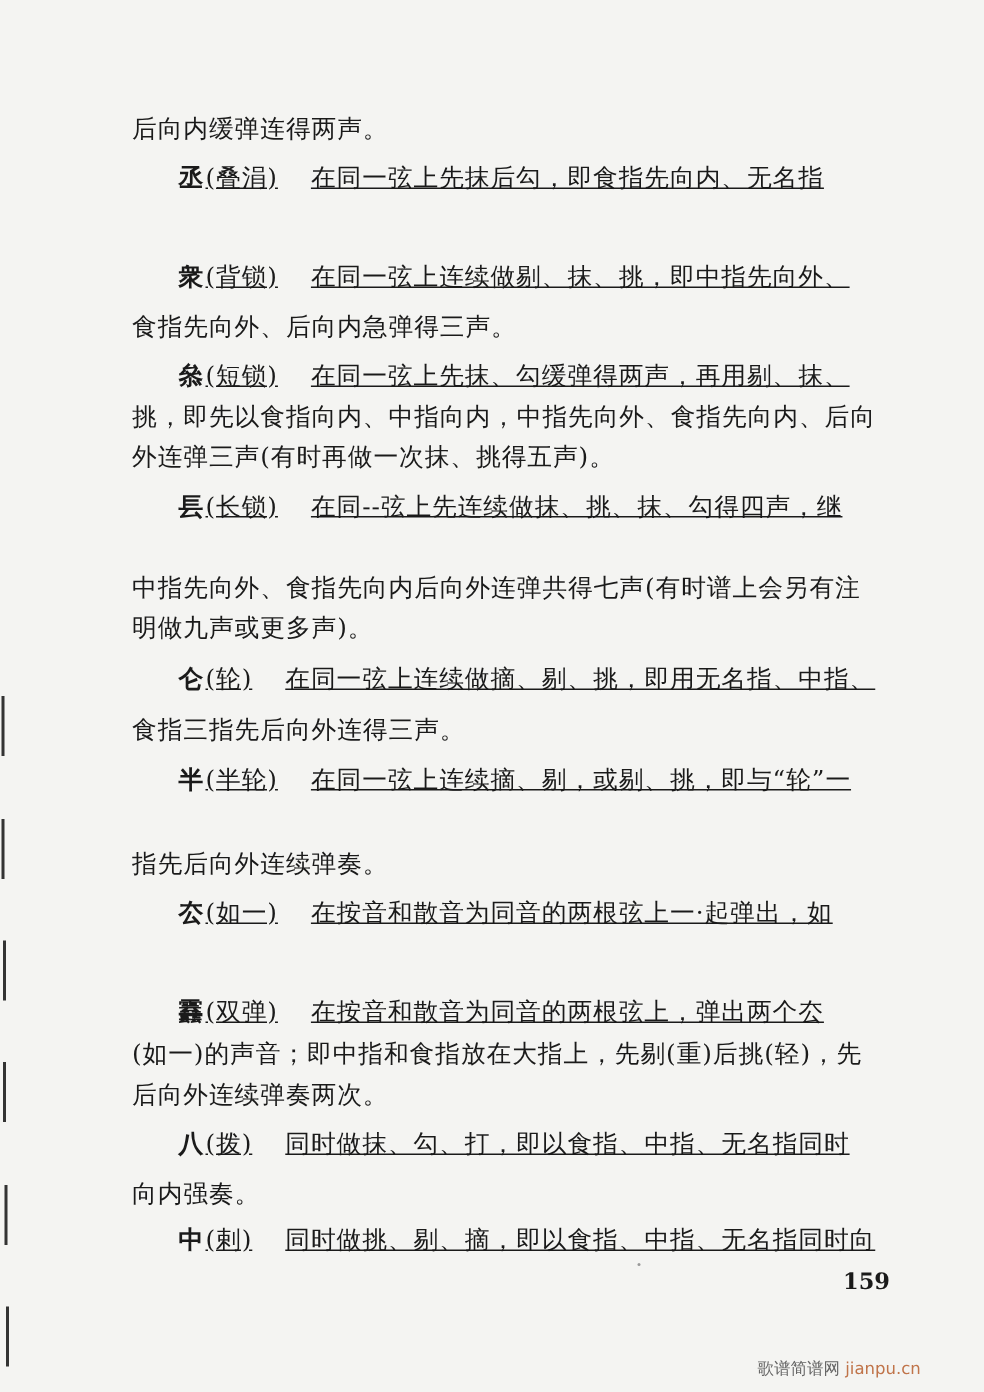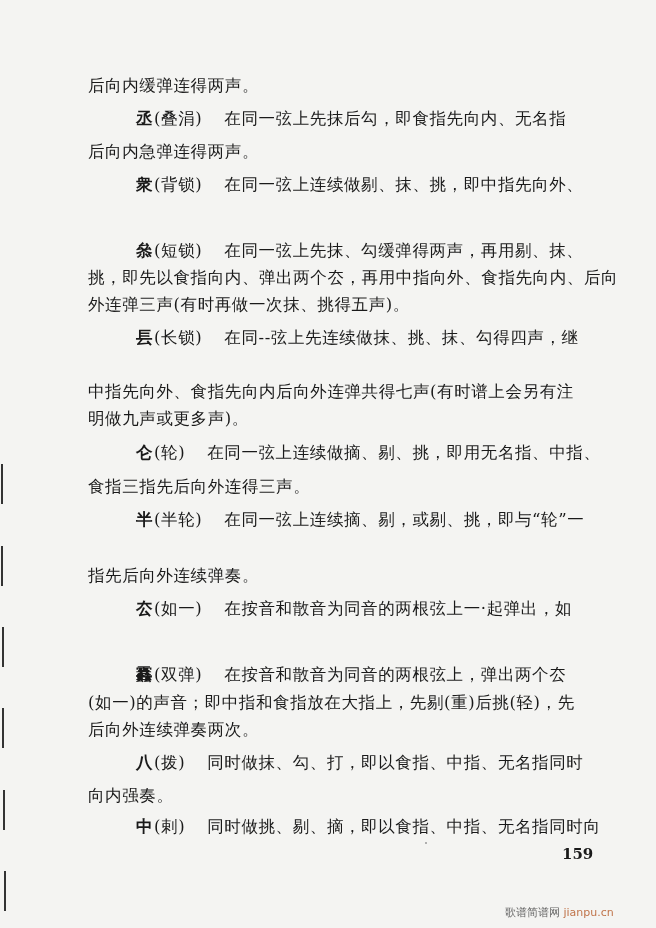--- a/index.html
+++ b/index.html
@@ -8,21 +8,21 @@
       background: #f4f4f2;
       font-family: "DejaVu Serif", "Liberation Serif", serif;
       color: #1a1a1a;
     }
     .page { position: absolute; left: 0; top: 0; width: 656px; height: 928px; border-radius: 31px; }
     .line {
       position: absolute; left: 88px; width: 506px;
       font-size: 16.5px; line-height: 20px; white-space: nowrap;
       letter-spacing: 0.6px;
     }
-    .indent { left: 136px; }
+    .indent { left: 119px; text-decoration: underline; }
     .sym { font-weight: bold; display: inline-block; min-width: 18px; }
     .term { margin-right: 22px; }
     .pagenum {
       position: absolute; left: 562px; top: 845px;
       font-family: "DejaVu Serif", serif; font-weight: bold; font-size: 15px; text-align: right;
     }
     .watermark {
       position: absolute; left: 505px; top: 905px; font-size: 11px; color: #666;
       font-family: "DejaVu Serif", serif;
     }
@@ -33,26 +33,26 @@
     .dot { position: absolute; width: 2px; height: 2px; background: #999; border-radius: 1px; }
   </style>
 </head>
 <body>
 
 <div class="page">
 
   <div class="line" style="top:76px"><span>后向内缓弹连得两声。</span></div>
 
   <div class="line indent" style="top:109px"><span class="sym">丞</span><span class="term">(叠涓)</span><span>在同一弦上先抹后勾，即食指先向内、无名指</span></div>
-  <div class="line" style="top:142px"><span>后向内急弹连得两声。</span></div>
 
   <div class="line indent" style="top:175px"><span class="sym">衆</span><span class="term">(背锁)</span><span>在同一弦上连续做剔、抹、挑，即中指先向外、</span></div>
+  <div class="line" style="top:208px"><span>食指先向外、后向内急弹得三声。</span></div>
 
   <div class="line indent" style="top:241px"><span class="sym">叅</span><span class="term">(短锁)</span><span>在同一弦上先抹、勾缓弹得两声，再用剔、抹、</span></div>
-  <div class="line" style="top:268px"><span>挑，即先以食指向内、弹出两个厺，再用中指向外、食指先向内、后向</span></div>
+  <div class="line" style="top:268px"><span>挑，即先以食指向内、中指向内，中指先向外、食指先向内、后向</span></div>
   <div class="line" style="top:295px"><span>外连弹三声(有时再做一次抹、挑得五声)。</span></div>
 
   <div class="line indent" style="top:328px"><span class="sym">镸</span><span class="term">(长锁)</span><span>在同--弦上先连续做抹、挑、抹、勾得四声，继</span></div>
   <div class="line" style="top:382px"><span>中指先向外、食指先向内后向外连弹共得七声(有时谱上会另有注</span></div>
   <div class="line" style="top:409px"><span>明做九声或更多声)。</span></div>
 
   <div class="line indent" style="top:443px"><span class="sym">仑</span><span class="term">(轮)</span><span>在同一弦上连续做摘、剔、挑，即用无名指、中指、</span></div>
   <div class="line" style="top:477px"><span>食指三指先后向外连得三声。</span></div>
 
   <div class="line indent" style="top:510px"><span class="sym">半</span><span class="term">(半轮)</span><span>在同一弦上连续摘、剔，或剔、挑，即与“轮”一</span></div>

